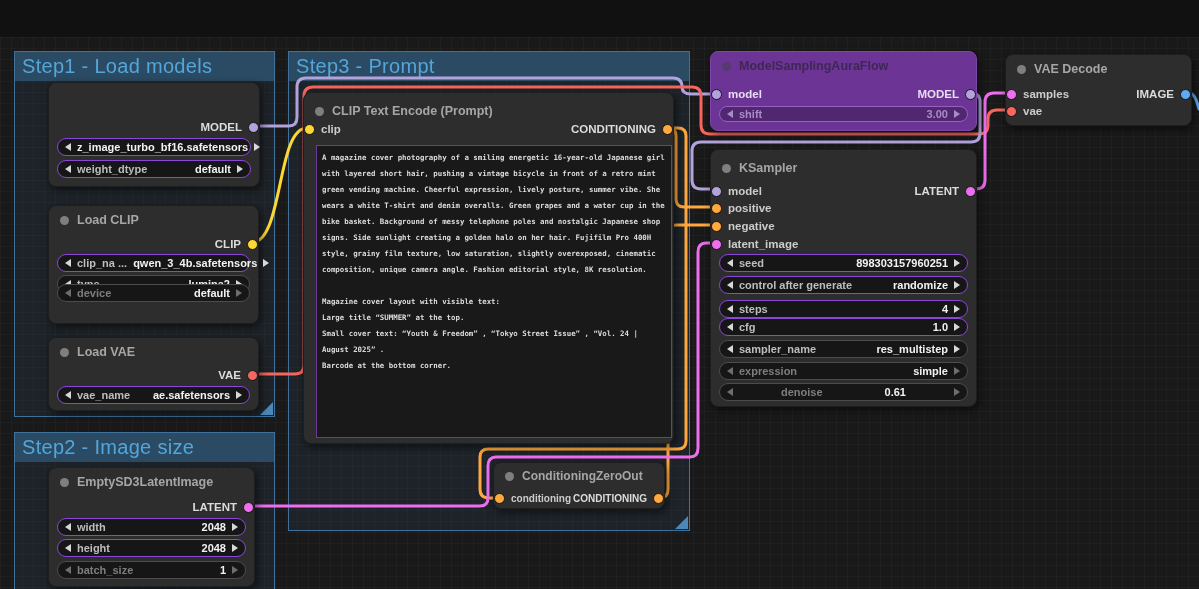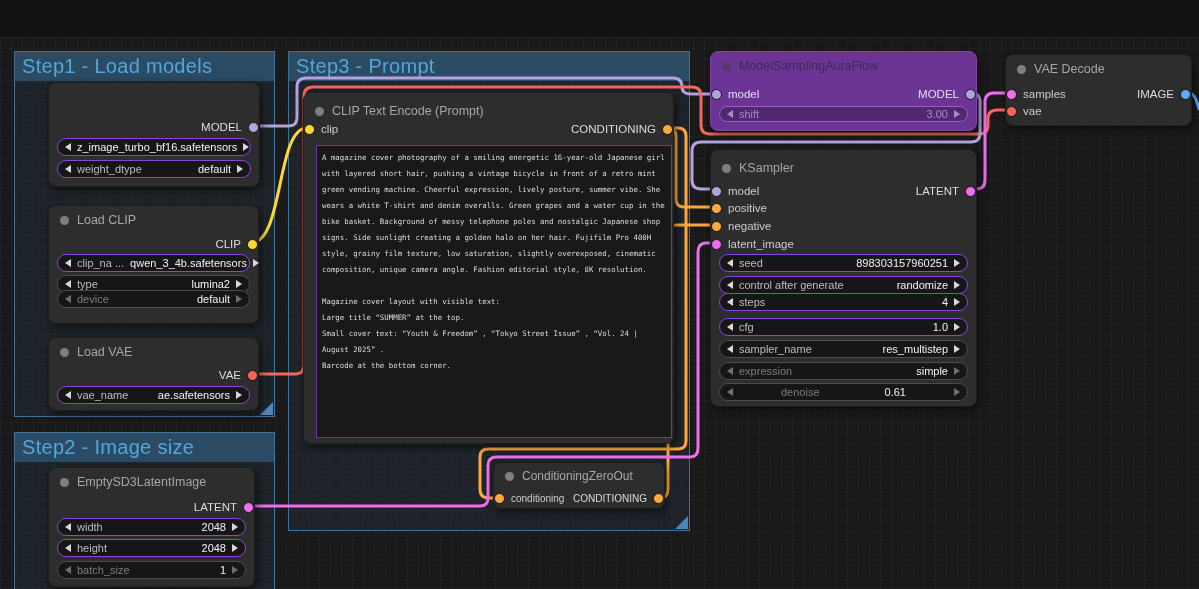--- a/index.html
+++ b/index.html
@@ -11,21 +11,21 @@
       linear-gradient(90deg, rgba(255,255,255,0.028) 1px, transparent 1px);
     background-size:11px 11px;
     font-family:"Liberation Sans", sans-serif;
     margin-top:37px;
   }
   
   .group{position:absolute;z-index:1;background:rgba(72,130,175,0.10);border:1px solid #3F719B;}
   .gtitle{height:29px;background:#2A4B63;color:#54A6DA;font-size:20px;display:flex;align-items:center;padding:0 7px;letter-spacing:0.3px;}
   .gresize{position:absolute;right:1px;bottom:1px;width:0;height:0;border-left:13px solid transparent;border-bottom:13px solid #4B87B9;}
   
-  .node{position:absolute;z-index:3;background:#2D2D2D;border:1px solid #1E1E1E;border-radius:8px;box-shadow:2px 3px 9px rgba(0,0,0,0.55);}
+  .node{position:absolute;z-index:3;background:#2D2D2D;border:1px solid #1E1E1E;border-radius:8px;box-shadow:2px 3px 9px rgba(0,0,0,0.55);font-weight:bold;}
   .nhead{position:absolute;top:4px;left:0;right:0;height:20px;display:flex;align-items:center;gap:8px;padding-left:11px;color:#A6A6A6;font-size:12.5px;}
   .ndot{width:9px;height:9px;border-radius:50%;background:#7F7F7F;flex:0 0 auto;}
   .port{position:absolute;display:flex;align-items:center;gap:6px;height:16px;font-size:11.5px;color:#CCCCCC;}
   .port.in{left:0;}
   .port.out{right:0;color:#DCDCDC;}
   .pdot{width:9px;height:9px;border-radius:50%;border:1px solid #161616;background:#999;flex:0 0 auto;}
   .widget{position:absolute;left:8px;right:8px;height:18px;border-radius:10px;background:#161616;border:1.5px solid #4C4C4C;display:flex;align-items:center;gap:6px;padding:0 7px;font-size:11px;box-sizing:border-box;}
   .widget.hl{border-color:#8A46D9;}
   .wa{width:0;height:0;flex:0 0 auto;}
   .wl{border-top:4px solid transparent;border-bottom:4px solid transparent;border-right:6px solid #D8D8D8;}
@@ -116,21 +116,21 @@
       <span class="wlab">clip_na ...</span>
       <span class="wval">qwen_3_4b.safetensors</span>
       <span class="wa wr"></span>
     </div>
     <div class="widget" style="top:69px;">
       <span class="wa wl"></span>
       <span class="wlab">type</span>
       <span class="wval">lumina2</span>
       <span class="wa wr"></span>
     </div>
-    <div class="widget dim" style="top:84px;justify-content:flex-end;">
+    <div class="widget dim" style="top:78px;justify-content:flex-end;">
       <span class="wa wl"></span>
       <span class="wlab">device</span>
       <span class="wval">default</span>
       <span class="wa wr"></span>
     </div>
   </div>
 
   <div class="node" style="left:48px;top:300px;width:209px;height:72px;">
     <div class="nhead">
         <span class="ndot"></span>
@@ -250,21 +250,21 @@
       <span class="wlab">seed</span>
       <span class="wval">898303157960251</span>
       <span class="wa wr"></span>
     </div>
     <div class="widget hl" style="top:126px;">
       <span class="wa wl"></span>
       <span class="wlab">control after generate</span>
       <span class="wval">randomize</span>
       <span class="wa wr"></span>
     </div>
-    <div class="widget hl" style="top:143px;">
+    <div class="widget hl" style="top:150px;">
       <span class="wa wl"></span>
       <span class="wlab">steps</span>
       <span class="wval">4</span>
       <span class="wa wr"></span>
     </div>
     <div class="widget hl" style="top:168px;">
       <span class="wa wl"></span>
       <span class="wlab">cfg</span>
       <span class="wval">1.0</span>
       <span class="wa wr"></span>

